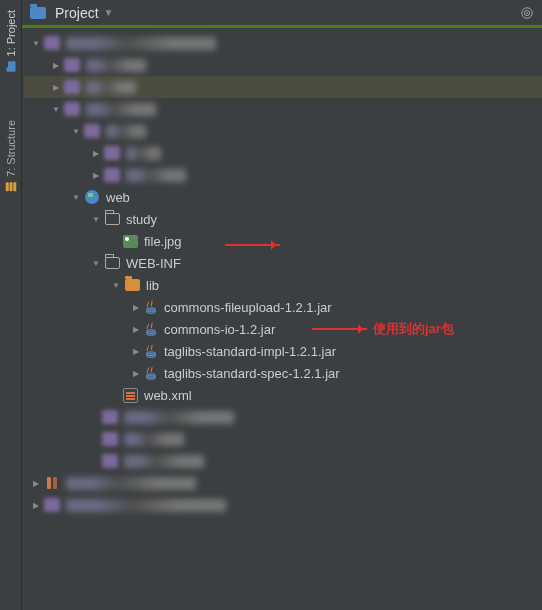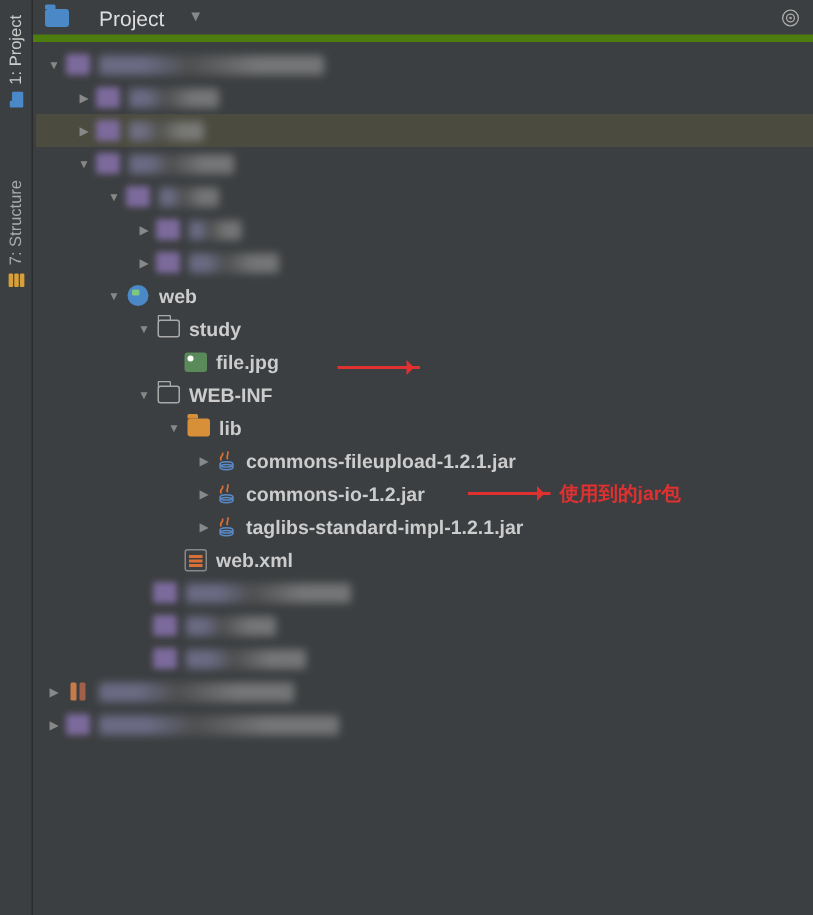--- a/index.html
+++ b/index.html
@@ -37,25 +37,25 @@
   .sq-icon {
     width: 12px; height: 12px;
     display: inline-block;
     writing-mode: horizontal-tb;
     transform: rotate(90deg);
   }
   .main { flex: 1; display: flex; flex-direction: column; }
   .toolbar {
     height: 28px;
     background: #3c3f41;
-    border-bottom: 5px solid #4d7c0f;
+    border-bottom: 3px solid #4d7c0f;
     display: flex;
     align-items: center;
     padding: 0 8px;
-    gap: 14px;
+    gap: 3px;
   }
   .toolbar .title { color: #dddddd; font-size: 14px; }
   .toolbar .chev { color: #888; font-size: 10px; margin-left: 2px; }
   .toolbar .spacer { flex: 1; }
   .gear { width: 14px; height: 14px; }
   .tree {
     flex: 1;
     padding: 4px 0 0 2px;
     overflow: hidden;
     position: relative;
@@ -83,21 +83,21 @@
   .arrow.closed::before { content: "▶"; font-size:8px; }
   .arrow.open::before { content: "▼"; font-size:8px; }
   .icon {
     width: 16px; height: 16px;
     margin-right: 6px;
     display: inline-flex;
     align-items: center;
     justify-content: center;
     flex-shrink: 0;
   }
-  .label { color: #cccccc; font-weight: bold; }
+  .label { color: #cccccc; }
   .blur {
     filter: blur(3px);
     opacity: 0.75;
     background: linear-gradient(90deg,#7a7a9a 20%,#555 40%,#888 70%);
     color: transparent;
     border-radius: 2px;
     height: 13px;
     display: inline-block;
   }
   .blur-icon {
@@ -291,20 +291,31 @@
       <span class="arrow closed"></span>
       <span class="icon ico-jar">
           <svg viewBox="0 0 16 16">
             <path d="M5 2c1 3-3 3-1 6 M9 1c1 3-2 4 0 6" stroke="#d87038" fill="none" stroke-width="1.3"></path>
             <ellipse cx="8" cy="11" rx="5" ry="2" fill="none" stroke="#5a8ac8" stroke-width="1.2"></ellipse>
             <ellipse cx="8" cy="13" rx="5" ry="2" fill="none" stroke="#5a8ac8" stroke-width="1.2"></ellipse>
           </svg>
         </span>
       <span class="label">taglibs-standard-impl-1.2.1.jar</span>
     </div>
+    <div class="row" style="padding-left:106px">
+      <span class="arrow closed"></span>
+      <span class="icon ico-jar">
+          <svg viewBox="0 0 16 16">
+            <path d="M5 2c1 3-3 3-1 6 M9 1c1 3-2 4 0 6" stroke="#d87038" fill="none" stroke-width="1.3"></path>
+            <ellipse cx="8" cy="11" rx="5" ry="2" fill="none" stroke="#5a8ac8" stroke-width="1.2"></ellipse>
+            <ellipse cx="8" cy="13" rx="5" ry="2" fill="none" stroke="#5a8ac8" stroke-width="1.2"></ellipse>
+          </svg>
+        </span>
+      <span class="label">taglibs-standard-spec-1.2.1.jar</span>
+    </div>
 
     <div class="row" style="padding-left:86px">
       <span class="arrow-none"></span>
       <span class="icon">
           <span class="ico-xml"></span>
         </span>
       <span class="label">web.xml</span>
     </div>
 
     <div class="row" style="padding-left:66px">

